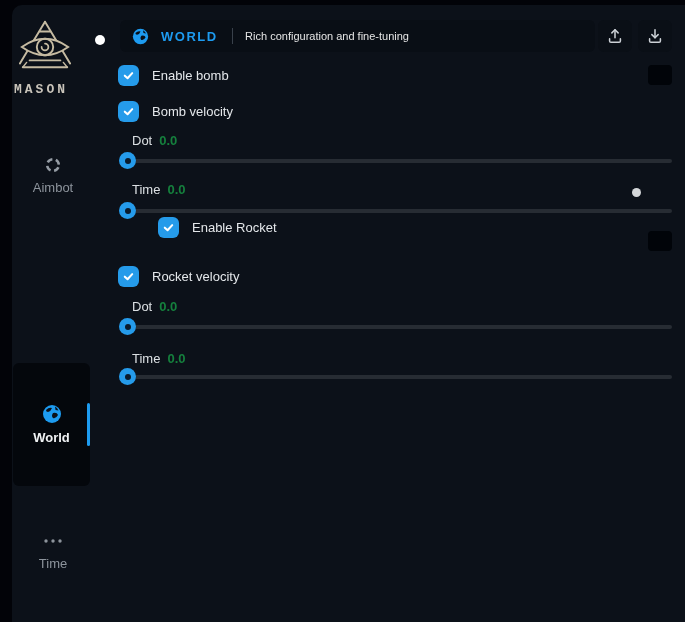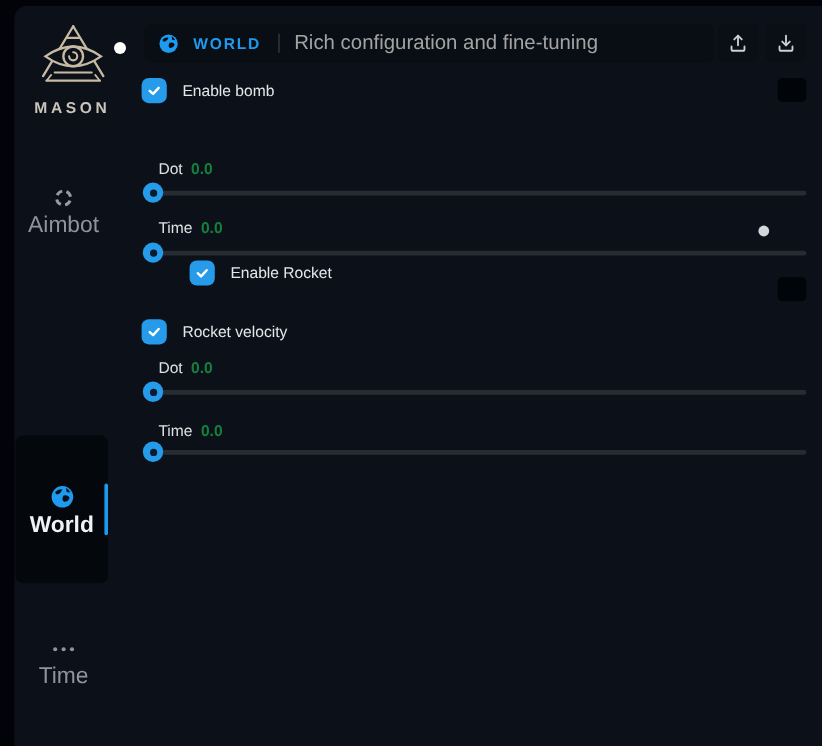--- a/index.html
+++ b/index.html
@@ -2,39 +2,39 @@
 <html><head>
 <meta charset="utf-8">
 <style>
   html,body{margin:0;padding:0;background:#020308;}
   .stage{position:relative;width:685px;height:622px;background:#020308;overflow:hidden;
          font-family:"Liberation Sans",sans-serif;}
   .panel{position:absolute;left:12px;top:5px;width:673px;height:617px;
          background:#0c1119;border-top-left-radius:10px;}
 
   
-  .logo-wrap{position:absolute;left:14px;top:18px;width:78px;text-align:right;}
+  .logo-wrap{position:absolute;left:14px;top:18px;width:78px;text-align:left;font-family:Liberation Mono, monospace;}
   .brand{margin-top:3px;font-size:13px;font-weight:bold;letter-spacing:3px;color:#c9c4ba;}
   .nav-item{position:absolute;width:78px;display:flex;flex-direction:column;align-items:center;cursor:pointer;}
-  .nav-item .nav-label{margin-top:5px;font-size:19px;color:#8d949c;line-height:15px;}
+  .nav-item .nav-label{margin-top:5px;font-size:13px;color:#8d949c;line-height:15px;}
   .nav-aimbot{left:14px;top:155px;}
   .nav-visuals{left:14px;top:280px;}
   .nav-world{left:13px;top:363px;width:77px;height:123px;background:#04070c;border-radius:6px;
              justify-content:center;}
   .nav-world .nav-label{color:#f0f2f4;font-weight:bold;margin-top:6px;}
   .active-bar{position:absolute;right:0;top:40px;width:3.5px;height:43px;background:#1d9bf0;border-radius:2px;}
   .nav-misc{left:14px;top:531px;}
   .nav-icon{display:flex;align-items:center;justify-content:center;height:20px;}
 
   
   .header-bar{position:absolute;left:120px;top:20px;width:475px;height:32px;background:#090e15;
               border-radius:6px;display:flex;align-items:center;padding:0 12px;box-sizing:border-box;}
   .header-title{margin-left:12px;font-size:13px;font-weight:bold;letter-spacing:1.5px;color:#1d9bf0;}
   .header-divider{margin-left:14px;width:1.5px;height:16px;background:#39414b;}
-  .header-subtitle{margin-left:12px;font-size:17px;color:#a3a3a3;}
+  .header-subtitle{margin-left:12px;font-size:11px;color:#e5e5e5;}
   .icon-btn{position:absolute;top:20px;width:34px;height:32px;background:#0a0f16;border-radius:6px;
             display:flex;align-items:center;justify-content:center;cursor:pointer;}
   .btn-upload{left:598px;}
   .btn-download{left:638px;}
 
   
   .toggle-row{position:absolute;left:118px;display:flex;align-items:center;}
   .chk{width:21px;height:21px;border-radius:6px;background:#259bea;display:flex;align-items:center;
        justify-content:center;cursor:pointer;flex:0 0 auto;}
   .chk-label{margin-left:13px;font-size:13px;color:#e4e7ea;}
@@ -145,20 +145,30 @@
       <span style="display:flex;">
         <svg width="13" height="13" viewBox="0 0 14 14" fill="none" stroke="#fff" stroke-width="2.2" stroke-linecap="round" stroke-linejoin="round">
             <path d="M3 7.2 L6 10 L11 4.5"></path>
           </svg>
       </span>
     </span>
     <span class="chk-label">Enable bomb</span>
   </div>
   <div class="keybind" style="top:65px;"></div>
 
+  <div class="toggle-row" style="top:101px;">
+    <span class="chk">
+      <span style="display:flex;">
+        <svg width="13" height="13" viewBox="0 0 14 14" fill="none" stroke="#fff" stroke-width="2.2" stroke-linecap="round" stroke-linejoin="round">
+            <path d="M3 7.2 L6 10 L11 4.5"></path>
+          </svg>
+      </span>
+    </span>
+    <span class="chk-label">Bomb velocity</span>
+  </div>
 
   <div class="slider-label-row" style="top:134px;">
     <span class="lbl">Dot</span>
     <span class="val">0.0</span>
   </div>
   <div class="track" style="top:159px;"></div>
   <div class="handle" style="top:152px;">
       <span class="h-dot"></span>
     </div>
 

